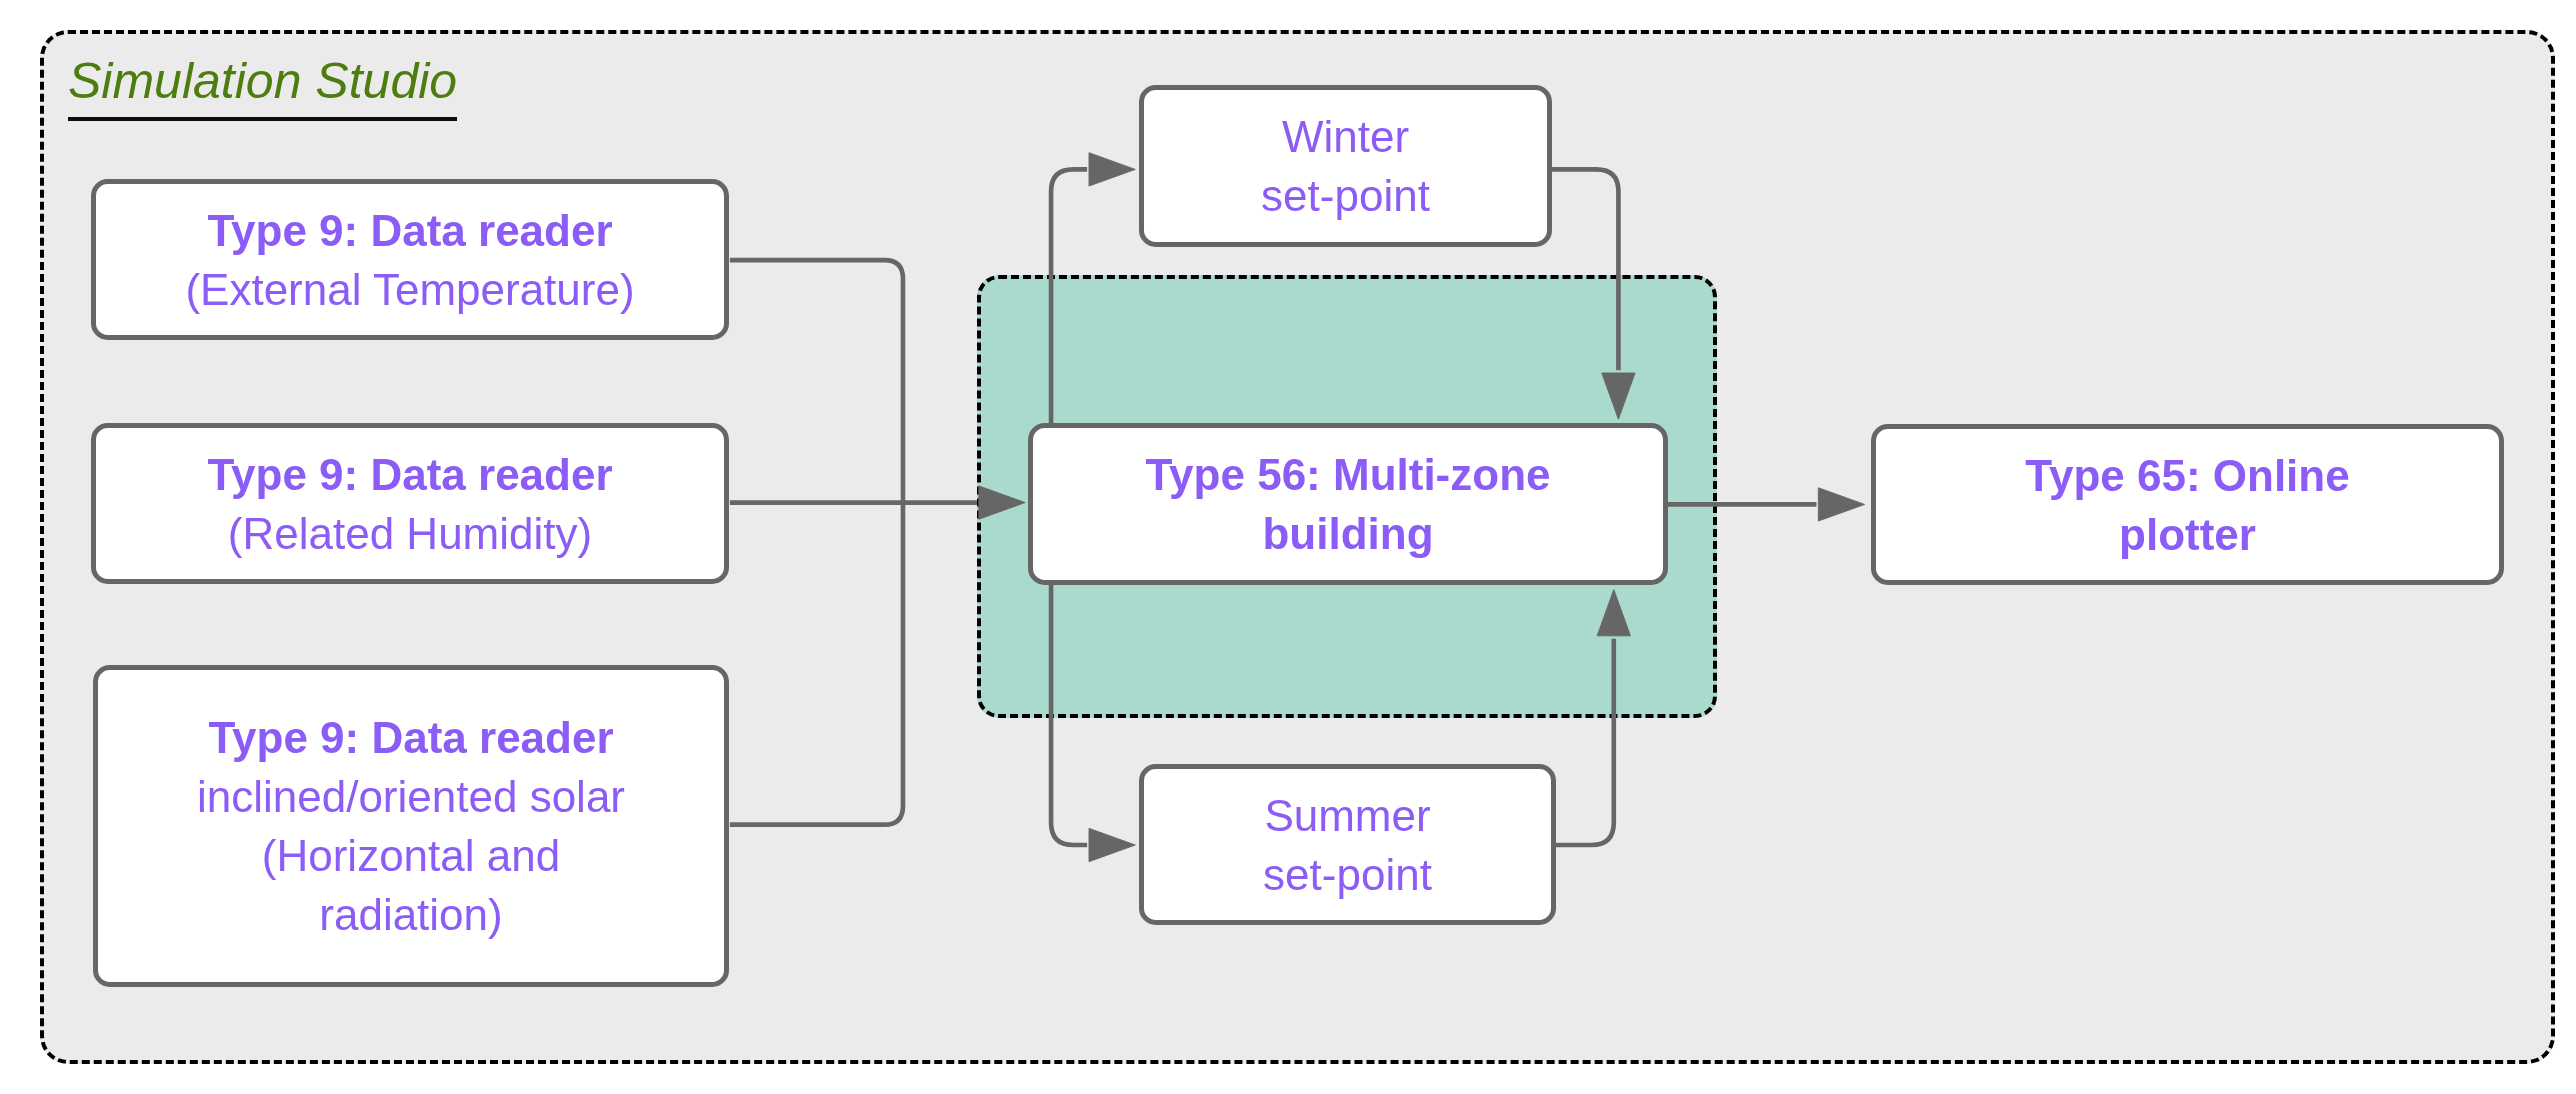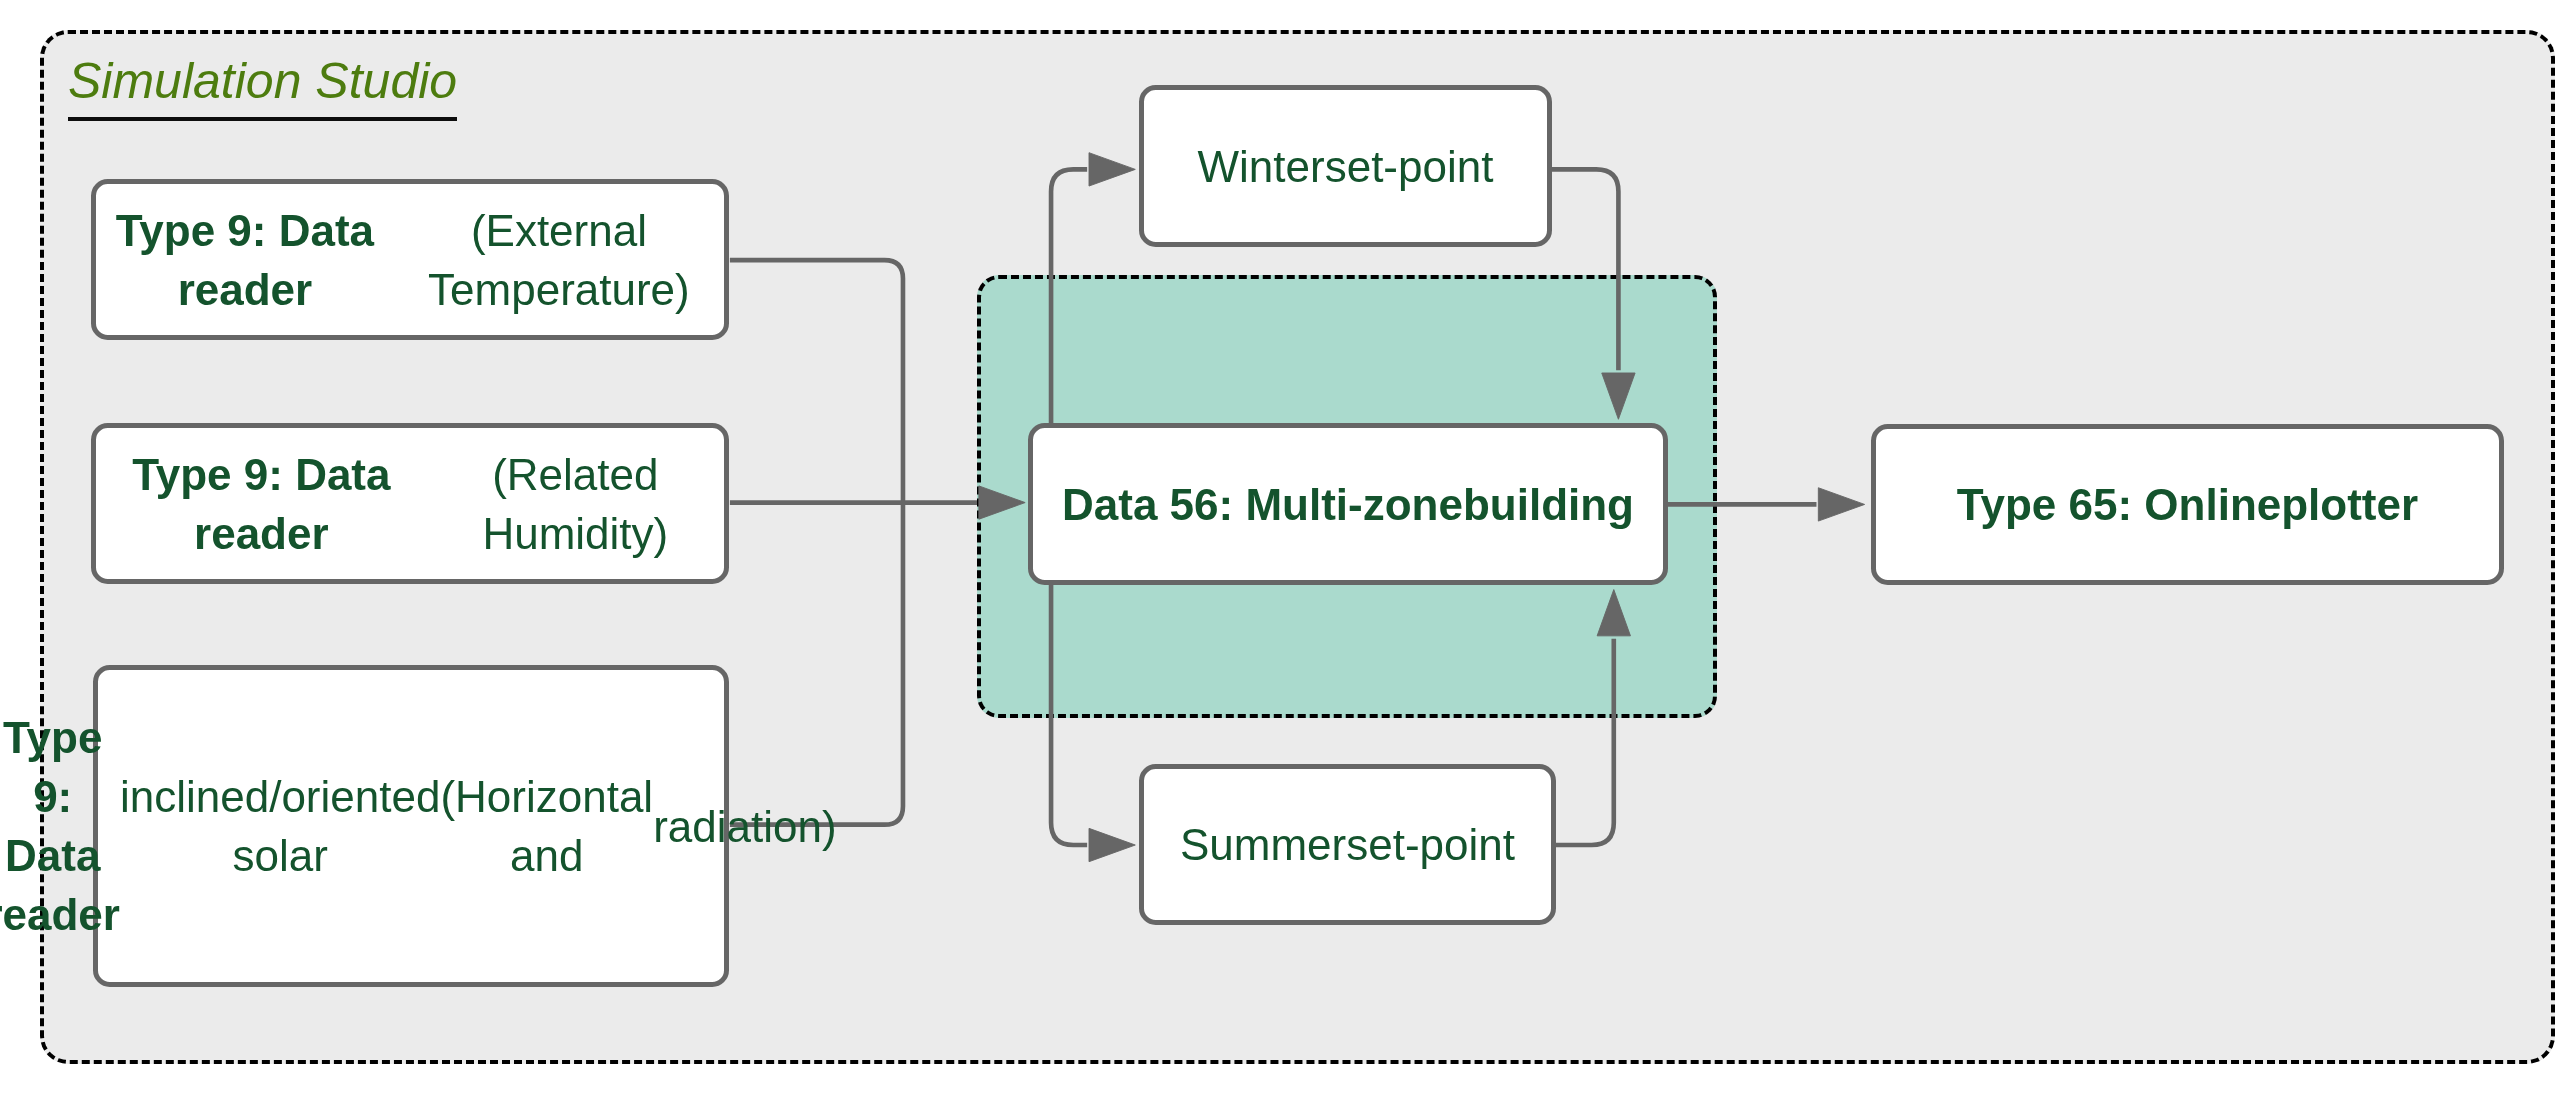--- a/index.html
+++ b/index.html
@@ -18,22 +18,22 @@
   .container-label{
     position:absolute; color:#4d7c0f; font-style:italic; white-space:nowrap;
   }
   .container-label > span{
     display:inline-block; border-bottom:4.6px solid #0d0d0d; padding-bottom:6.5px;
   }
   .sim-label{ left:68px; top:52px; font-size:50px; }
   .trn-label{ left:977px; top:296px; width:741px; text-align:center; font-size:48px; }
   .node{
     position:absolute; background:#ffffff; border:5.6px solid #666666; border-radius:16.7px;
-    display:flex; flex-direction:row; align-items:center; justify-content:center;
-    color:#14532d; font-size:44px; line-height:59px; text-align:center; z-index:3;
+    display:flex; flex-direction:column; align-items:center; justify-content:center;
+    color:#8b5cf6; font-size:44px; line-height:59px; text-align:center; z-index:3;
   }
   .node .t{ font-weight:bold; }
   .connectors{ position:absolute; left:0; top:0; z-index:2; }
   .connectors path{ stroke:#666666; stroke-width:5; fill:none; }
   .connectors polygon{ fill:#666666; stroke:#666666; }
   
   #reader-temp    { left:91px;   top:179px; width:628px; height:151px; }
   #reader-humid   { left:91px;   top:423px; width:628px; height:151px; }
   #reader-solar   { left:93px;  top:665px; width:626px; height:312px; }
   #winter         { left:1139px; top:85px;  width:403px; height:152px; }
@@ -108,21 +108,21 @@
     <span>Winter</span>
     <span>set-point</span>
   </div>
 
   <div class="node" id="summer">
     <span>Summer</span>
     <span>set-point</span>
   </div>
 
   <div class="node" id="type56">
-    <span class="t">Data 56: Multi-zone</span>
+    <span class="t">Type 56: Multi-zone</span>
     <span class="t">building</span>
   </div>
 
   <div class="node" id="type65">
     <span class="t">Type 65: Online</span>
     <span class="t">plotter</span>
   </div>
 
 </div>
 

